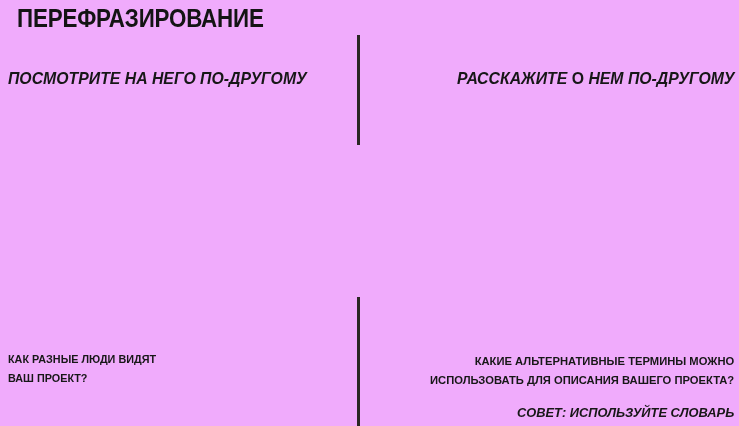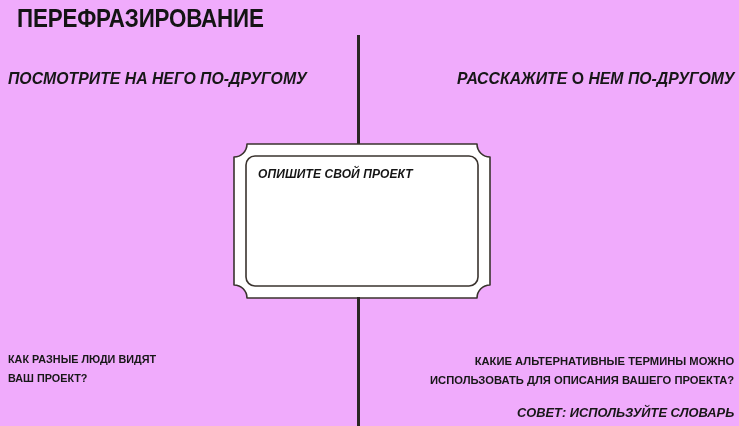--- a/index.html
+++ b/index.html
@@ -162,37 +162,20 @@
 <div class="canvas">
 
   <div class="title">ПЕРЕФРАЗИРОВАНИЕ</div>
 
   <div class="divider-top"></div>
 
   <div class="head-left">ПОСМОТРИТЕ НА НЕГО ПО-ДРУГОМУ</div>
 
   <div class="head-right"><span>РАССКАЖИТЕ </span><span class="upright">О</span><span> НЕМ ПО-ДРУГОМУ</span></div>
 
-  <div class="plaque">
-    <svg viewBox="0 0 262 160" xmlns="http://www.w3.org/2000/svg">
-
-      <path d="M 16 3
-               L 246 3
-               A 13 13 0 0 0 259 16
-               L 259 144
-               A 13 13 0 0 0 246 157
-               L 16 157
-               A 13 13 0 0 0 3 144
-               L 3 16
-               A 13 13 0 0 0 16 3 Z" fill="#ffffff" stroke="#3a332e" stroke-width="1.6" stroke-linejoin="round"></path>
-
-      <rect x="15" y="15" width="232" height="130" rx="9" ry="9" fill="#ffffff" stroke="#3a332e" stroke-width="1.6"></rect>
-    </svg>
-    <div class="plaque-label">ОПИШИТЕ СВОЙ ПРОЕКТ</div>
-  </div>
 
   <div class="divider-bottom"></div>
 
   <div class="bottom-left">
     <div>КАК РАЗНЫЕ ЛЮДИ ВИДЯТ</div>
     <div>ВАШ ПРОЕКТ?</div>
   </div>
 
   <div class="bottom-right">
     <div class="q-line">КАКИЕ АЛЬТЕРНАТИВНЫЕ ТЕРМИНЫ МОЖНО</div>

